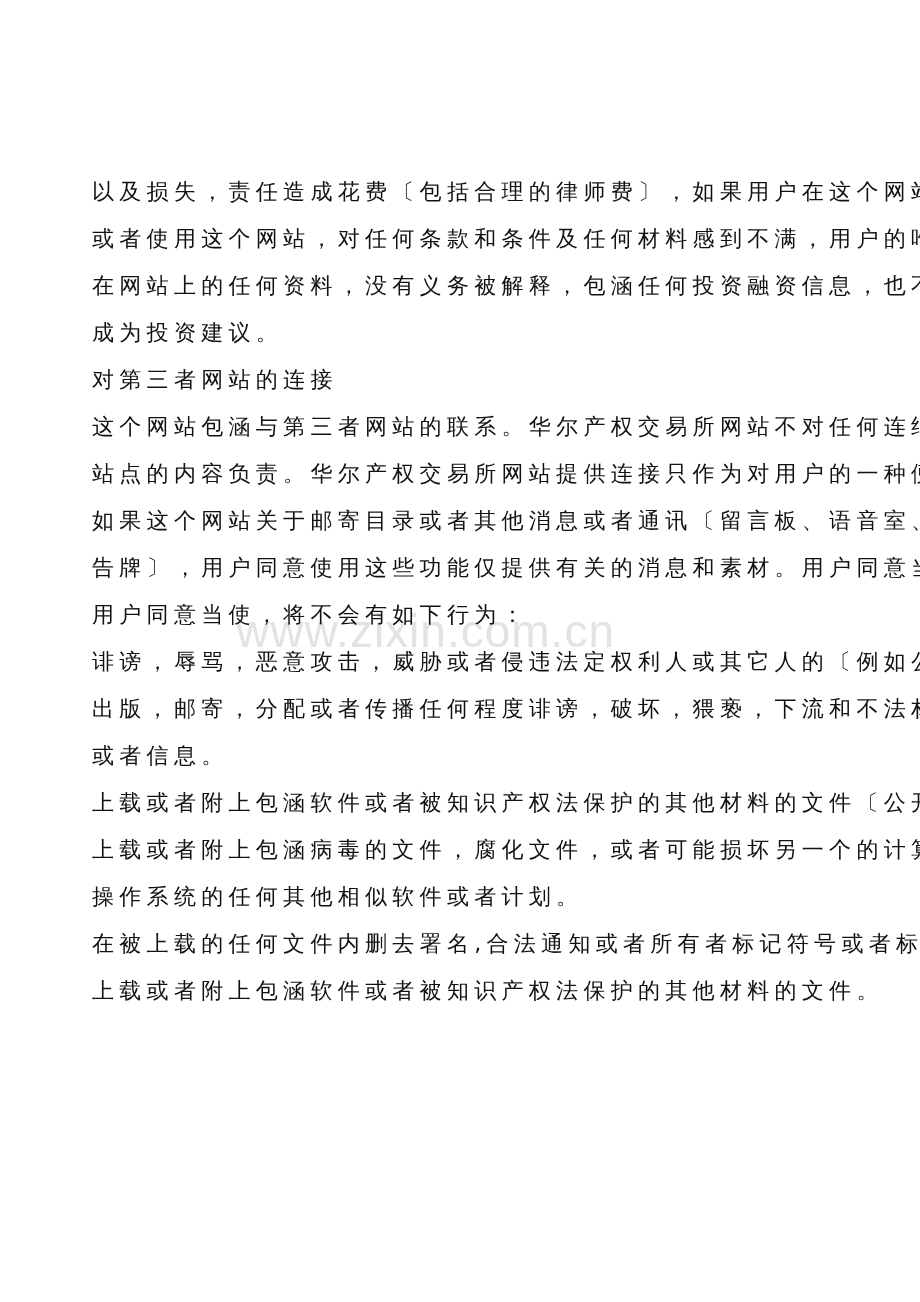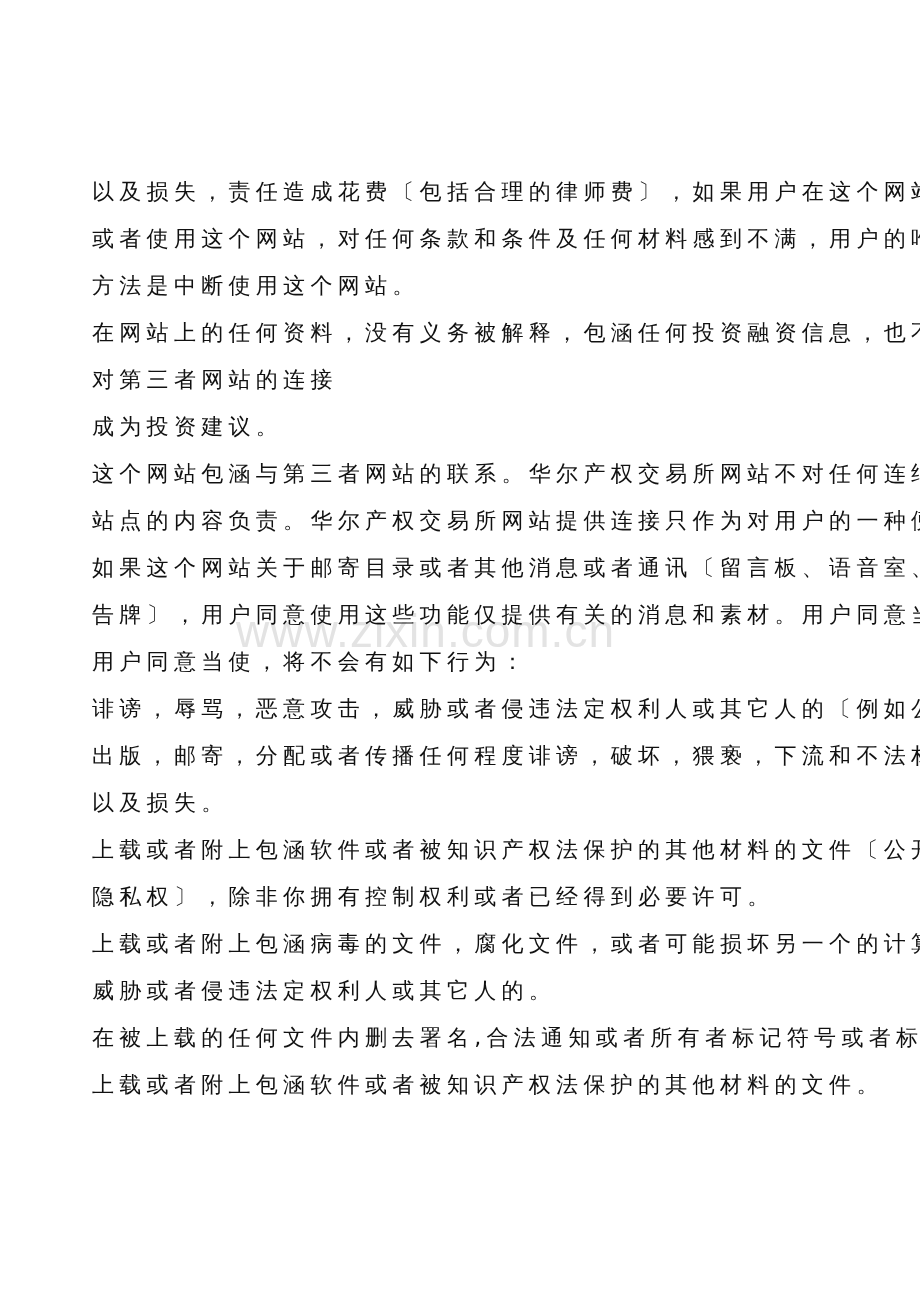--- a/index.html
+++ b/index.html
@@ -55,33 +55,31 @@
 </head>
 <body>
 
 <div class="page">
 
   <div class="watermark">www.zixin.com.cn</div>
 
   <div class="body-text">
     <div class="line">以及损失，责任造成花费〔包括合理的律师费〕，如果用户在这个网站上</div>
     <div class="line">或者使用这个网站，对任何条款和条件及任何材料感到不满，用户的唯一</div>
-    <div class="line">方法是中断使用这个网站。</div>
     <div class="line">在网站上的任何资料，没有义务被解释，包涵任何投资融资信息，也不形</div>
+    <div class="line">成为投资建议。</div>
     <div class="line">对第三者网站的连接</div>
-    <div class="line">成为投资建议。</div>
     <div class="line">这个网站包涵与第三者网站的联系。华尔产权交易所网站不对任何连结的</div>
     <div class="line">站点的内容负责。华尔产权交易所网站提供连接只作为对用户的一种便利。</div>
     <div class="line">如果这个网站关于邮寄目录或者其他消息或者通讯〔留言板、语音室、公</div>
     <div class="line">告牌〕，用户同意使用这些功能仅提供有关的消息和素材。用户同意当使</div>
     <div class="line">用户同意当使，将不会有如下行为：</div>
     <div class="line">诽谤，辱骂，恶意攻击，威胁或者侵违法定权利人或其它人的〔例如公开</div>
     <div class="line">出版，邮寄，分配或者传播任何程度诽谤，破坏，猥亵，下流和不法材料</div>
-    <div class="line">以及损失。</div>
+    <div class="line">或者信息。</div>
     <div class="line">上载或者附上包涵软件或者被知识产权法保护的其他材料的文件〔公开的</div>
-    <div class="line">隐私权〕，除非你拥有控制权利或者已经得到必要许可。</div>
     <div class="line">上载或者附上包涵病毒的文件，腐化文件，或者可能损坏另一个的计算机</div>
-    <div class="line">威胁或者侵违法定权利人或其它人的。</div>
+    <div class="line">操作系统的任何其他相似软件或者计划。</div>
     <div class="line">在被上载的任何文件内删去署名,合法通知或者所有者标记符号或者标签。</div>
     <div class="line">上载或者附上包涵软件或者被知识产权法保护的其他材料的文件。</div>
   </div>
 
 </div>
 
 </body></html>

